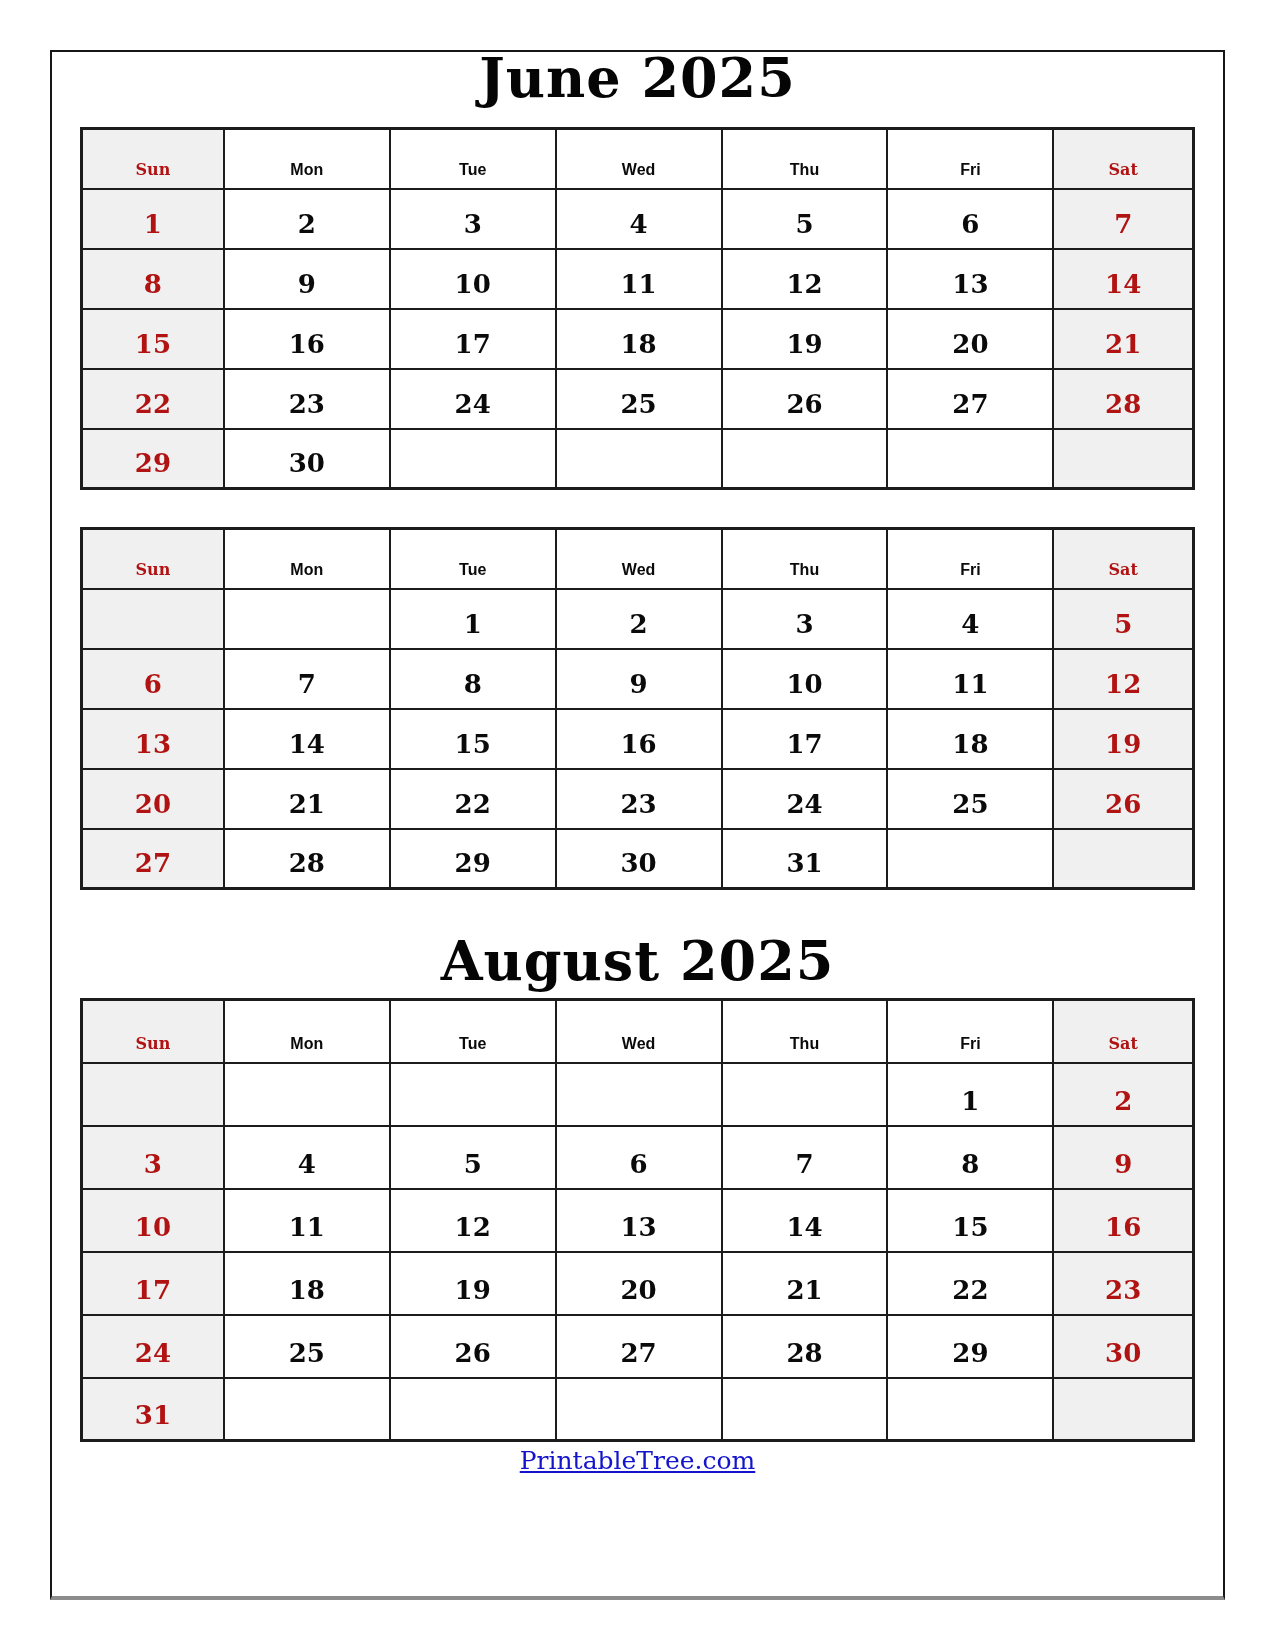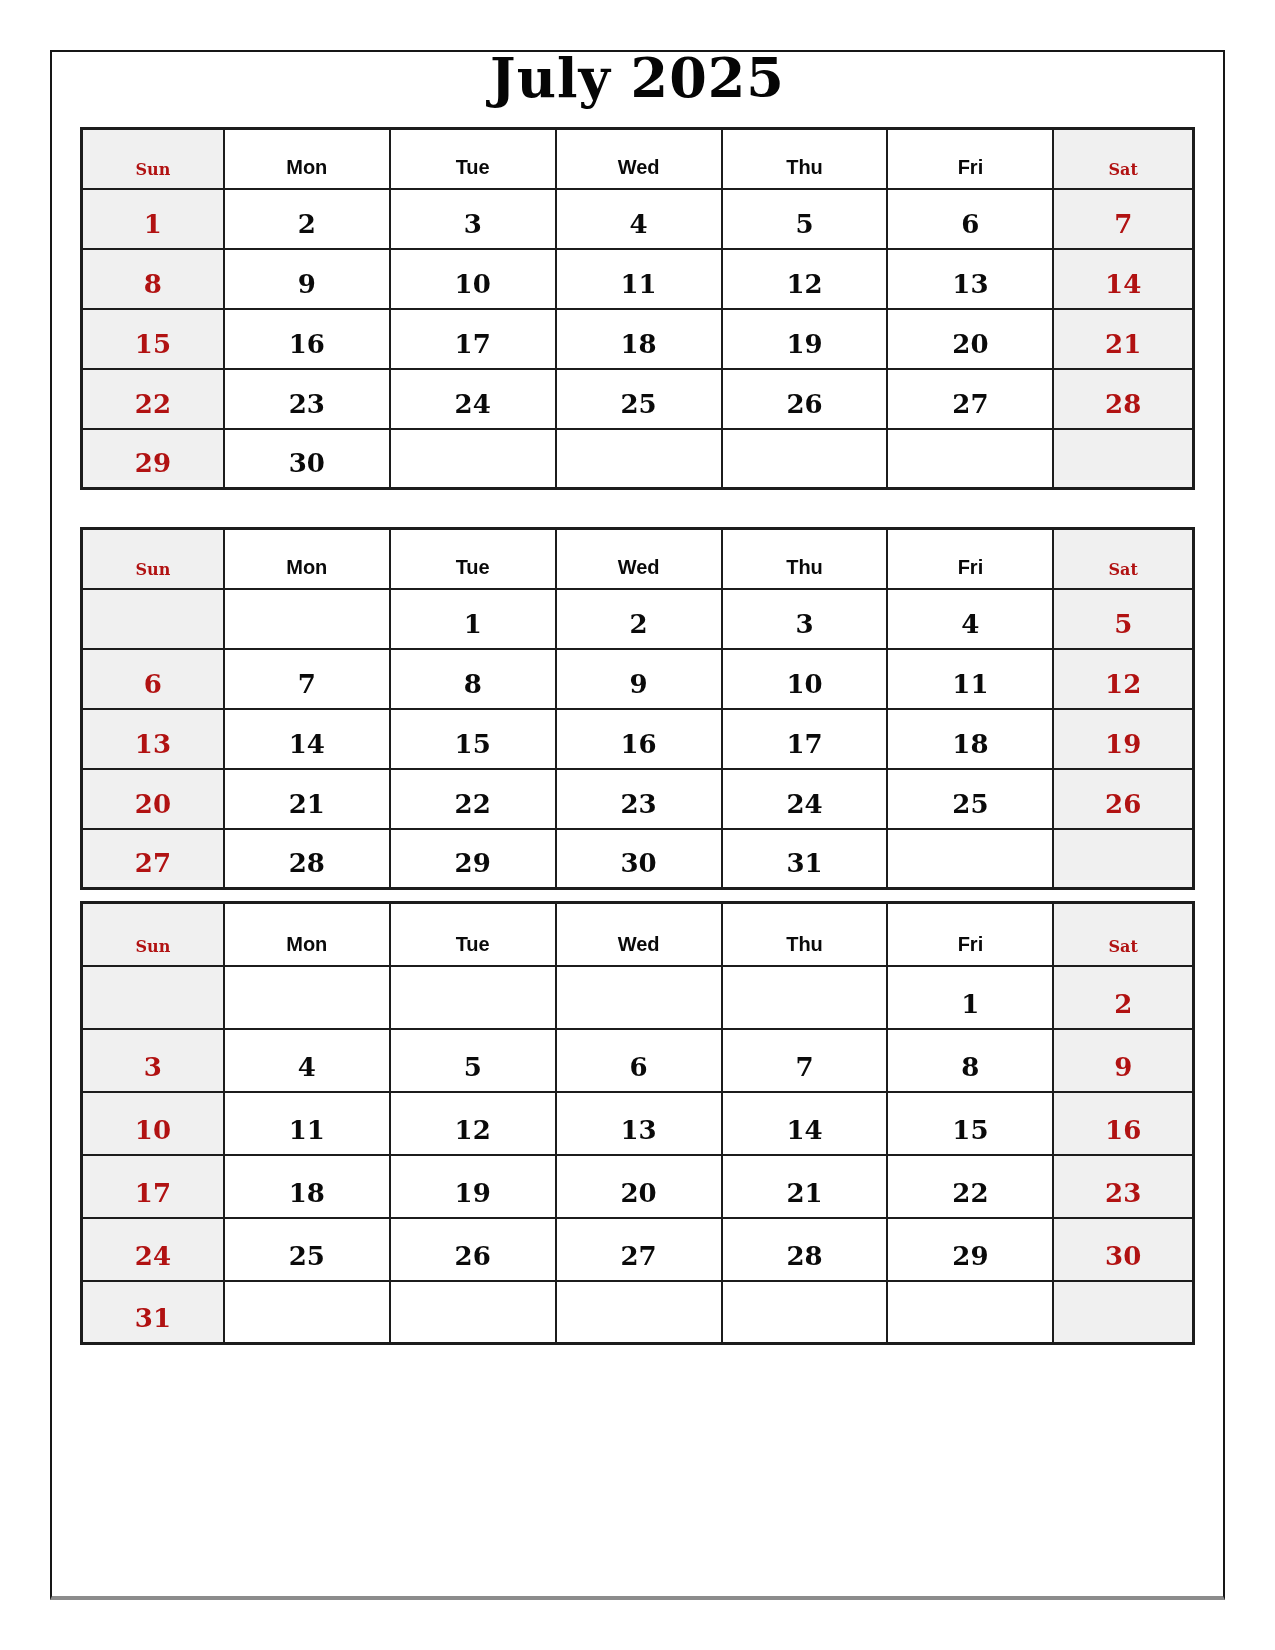--- a/index.html
+++ b/index.html
@@ -53,21 +53,21 @@
     height:60px;
     vertical-align:bottom;
     text-align:center;
     padding:0 0 9px 0;
     background:#ffffff;
   }
   .month-august .cal th,.month-august .cal td{height:63px;}
   .cal th.dow{
     font-family:"Liberation Sans",sans-serif;
     font-weight:bold;
-    font-size:20px;
+    font-size:16px;
     color:#0a0a0a;
   }
   .cal td{
     font-family:"DejaVu Serif",serif;
     font-weight:bold;
     font-size:26px;
     color:#0a0a0a;
   }
   .cal th.weekend,.cal td.weekend{
     background:var(--weekend-bg);
@@ -89,21 +89,21 @@
     text-decoration:underline;
     cursor:pointer;
   }
 </style>
 </head>
 <body>
 
 <div class="sheet">
 
   <section class="month month-june">
-    <h2 class="month-title">July 2025</h2>
+    <h2 class="month-title">June 2025</h2>
     <table class="cal">
       <colgroup>
         <col style="width:12.8%">
           <col style="width:14.92%">
           <col style="width:14.92%">
           <col style="width:14.92%">
           <col style="width:14.92%">
           <col style="width:14.92%">
           <col style="width:12.6%">
       </colgroup>
@@ -234,20 +234,21 @@
             <td class="">30</td>
             <td class="">31</td>
             <td class=""></td>
             <td class="weekend"></td>
           </tr>
         </tbody>
     </table>
   </section>
 
   <section class="month month-august">
+    <h2 class="month-title">August 2025</h2>
     <table class="cal">
       <colgroup>
         <col style="width:12.8%">
           <col style="width:14.92%">
           <col style="width:14.92%">
           <col style="width:14.92%">
           <col style="width:14.92%">
           <col style="width:14.92%">
           <col style="width:12.6%">
       </colgroup>
@@ -314,14 +315,17 @@
             <td class=""></td>
             <td class=""></td>
             <td class=""></td>
             <td class=""></td>
             <td class="weekend"></td>
           </tr>
         </tbody>
     </table>
   </section>
 
+  <div class="footer">
+    <a class="site-link" href="#">PrintableTree.com</a>
+  </div>
 
 </div>
 
 </body></html>

